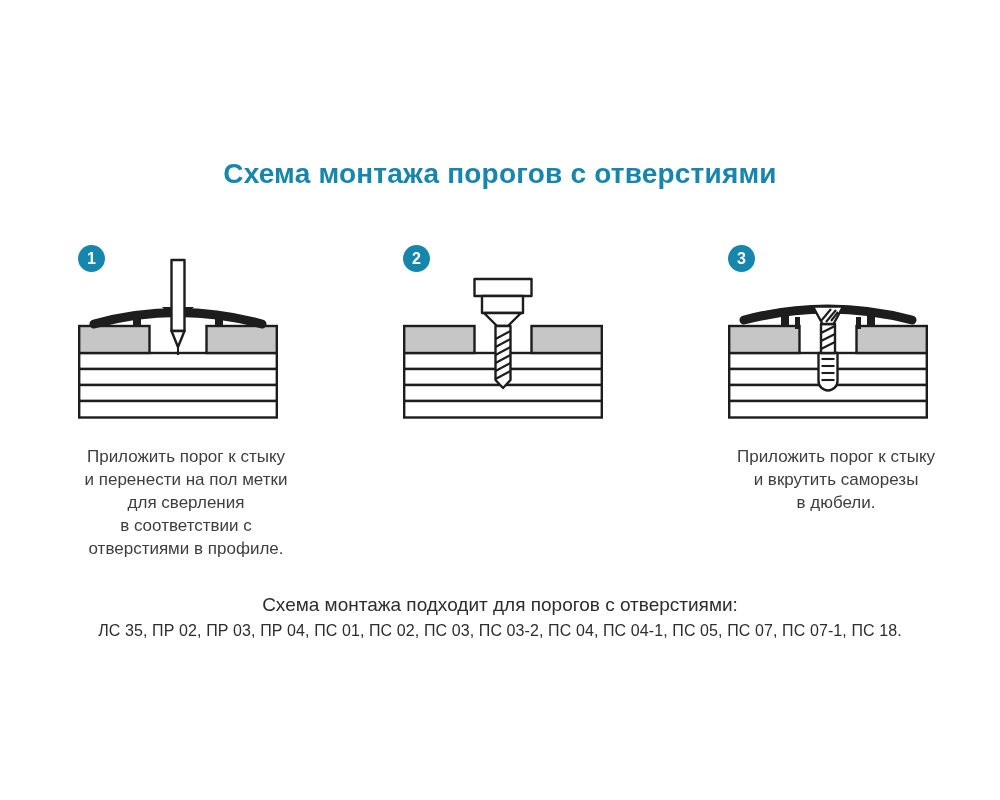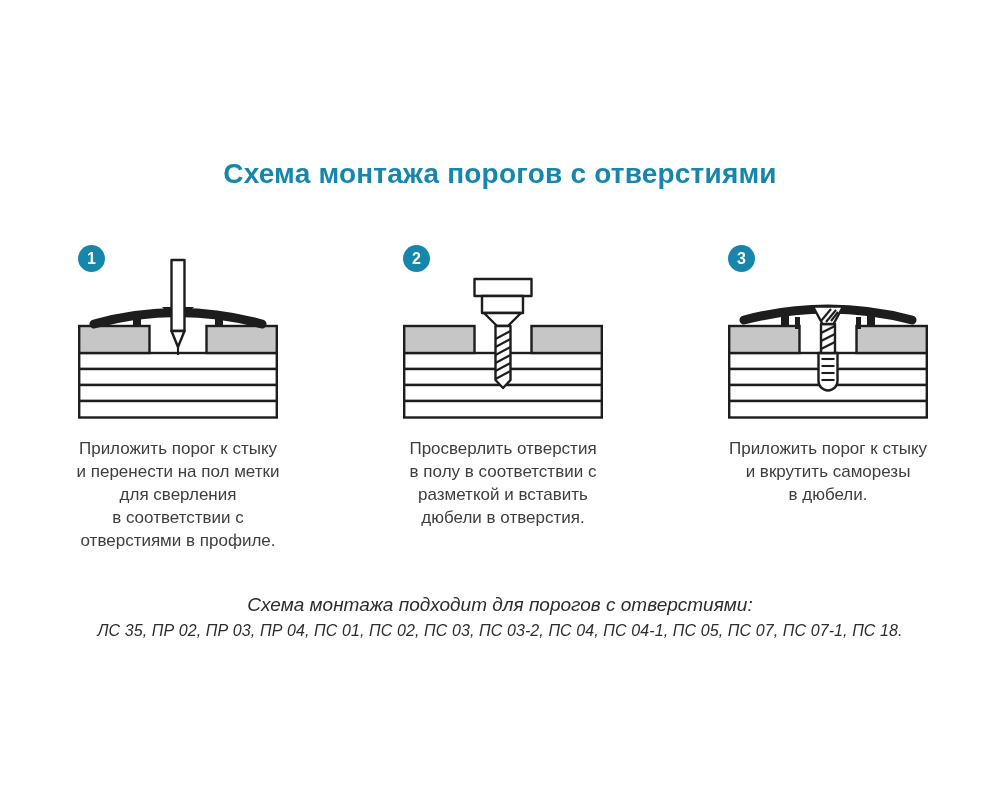--- a/index.html
+++ b/index.html
@@ -21,25 +21,25 @@
   .step.s2{left:403px;}
   .step.s3{left:728px;}
   .badge{
     position:absolute;left:0;top:0;width:27px;height:27px;
     border-radius:50%;color:#fff;font-weight:bold;font-size:16px;
     line-height:27px;text-align:center;
   }
   .figure{position:absolute;left:0;top:0;width:200px;height:175px;}
   .figure svg{display:block;width:200px;height:175px;}
   .caption{
-    position:absolute;top:192px;left:-30px;width:260px;margin:0;
+    position:absolute;top:192px;left:-30px;width:260px;margin:8px;
     text-align:center;font-size:17px;line-height:23px;color:#3e3e3e;
     white-space:pre-line;
   }
-  .footer{position:absolute;top:593px;left:0;width:1000px;text-align:center;color:#2d2d2d;font-style:italic;}
+  .footer{position:absolute;top:593px;left:0;width:1000px;text-align:center;color:#2d2d2d;}
   .footer p{margin:0;}
   .footer .intro{font-size:19px;line-height:24px;margin-bottom:2px;}
   .footer .models{font-size:16px;line-height:24px;letter-spacing:0.1px;}
   
   .lay{fill:#ffffff;stroke:#1d1d1d;stroke-width:2.4;}
   .blk{fill:#c6c6c6;stroke:#1d1d1d;stroke-width:2.4;}
   .tool{fill:#ffffff;stroke:#1d1d1d;stroke-width:2.4;stroke-linejoin:round;}
   .ink{fill:#1d1d1d;}
   .hatch{stroke:#1d1d1d;stroke-width:2.1;}
   .band{fill:none;stroke:#1d1d1d;stroke-width:9;stroke-linecap:round;}
@@ -103,24 +103,20 @@
           <line class="hatch" x1="92.5" y1="94" x2="107.5" y2="86"></line>
           <line class="hatch" x1="92.5" y1="102" x2="107.5" y2="94"></line>
           <line class="hatch" x1="92.5" y1="110" x2="107.5" y2="102"></line>
           <line class="hatch" x1="92.5" y1="118" x2="107.5" y2="110"></line>
           <line class="hatch" x1="92.5" y1="126" x2="107.5" y2="118"></line>
           <line class="hatch" x1="92.5" y1="134" x2="107.5" y2="126"></line>
         </g>
       </svg>
     </div>
     <div class="badge accent-bg" style="background: rgb(23, 134, 173);">2</div>
-    <p class="caption">Просверлить отверстия
-в полу в соответствии с
-разметкой и вставить
-дюбели в отверстия.</p>
   </div>
 
   <div class="step s3">
     <div class="figure">
       <svg viewBox="0 0 200 175">
         <g>
           <rect class="lay" x="1.2" y="108" width="197.6" height="16"></rect>
           <rect class="lay" x="1.2" y="124" width="197.6" height="16"></rect>
           <rect class="lay" x="1.2" y="140" width="197.6" height="16"></rect>
           <rect class="lay" x="1.2" y="156" width="197.6" height="16.5"></rect>

